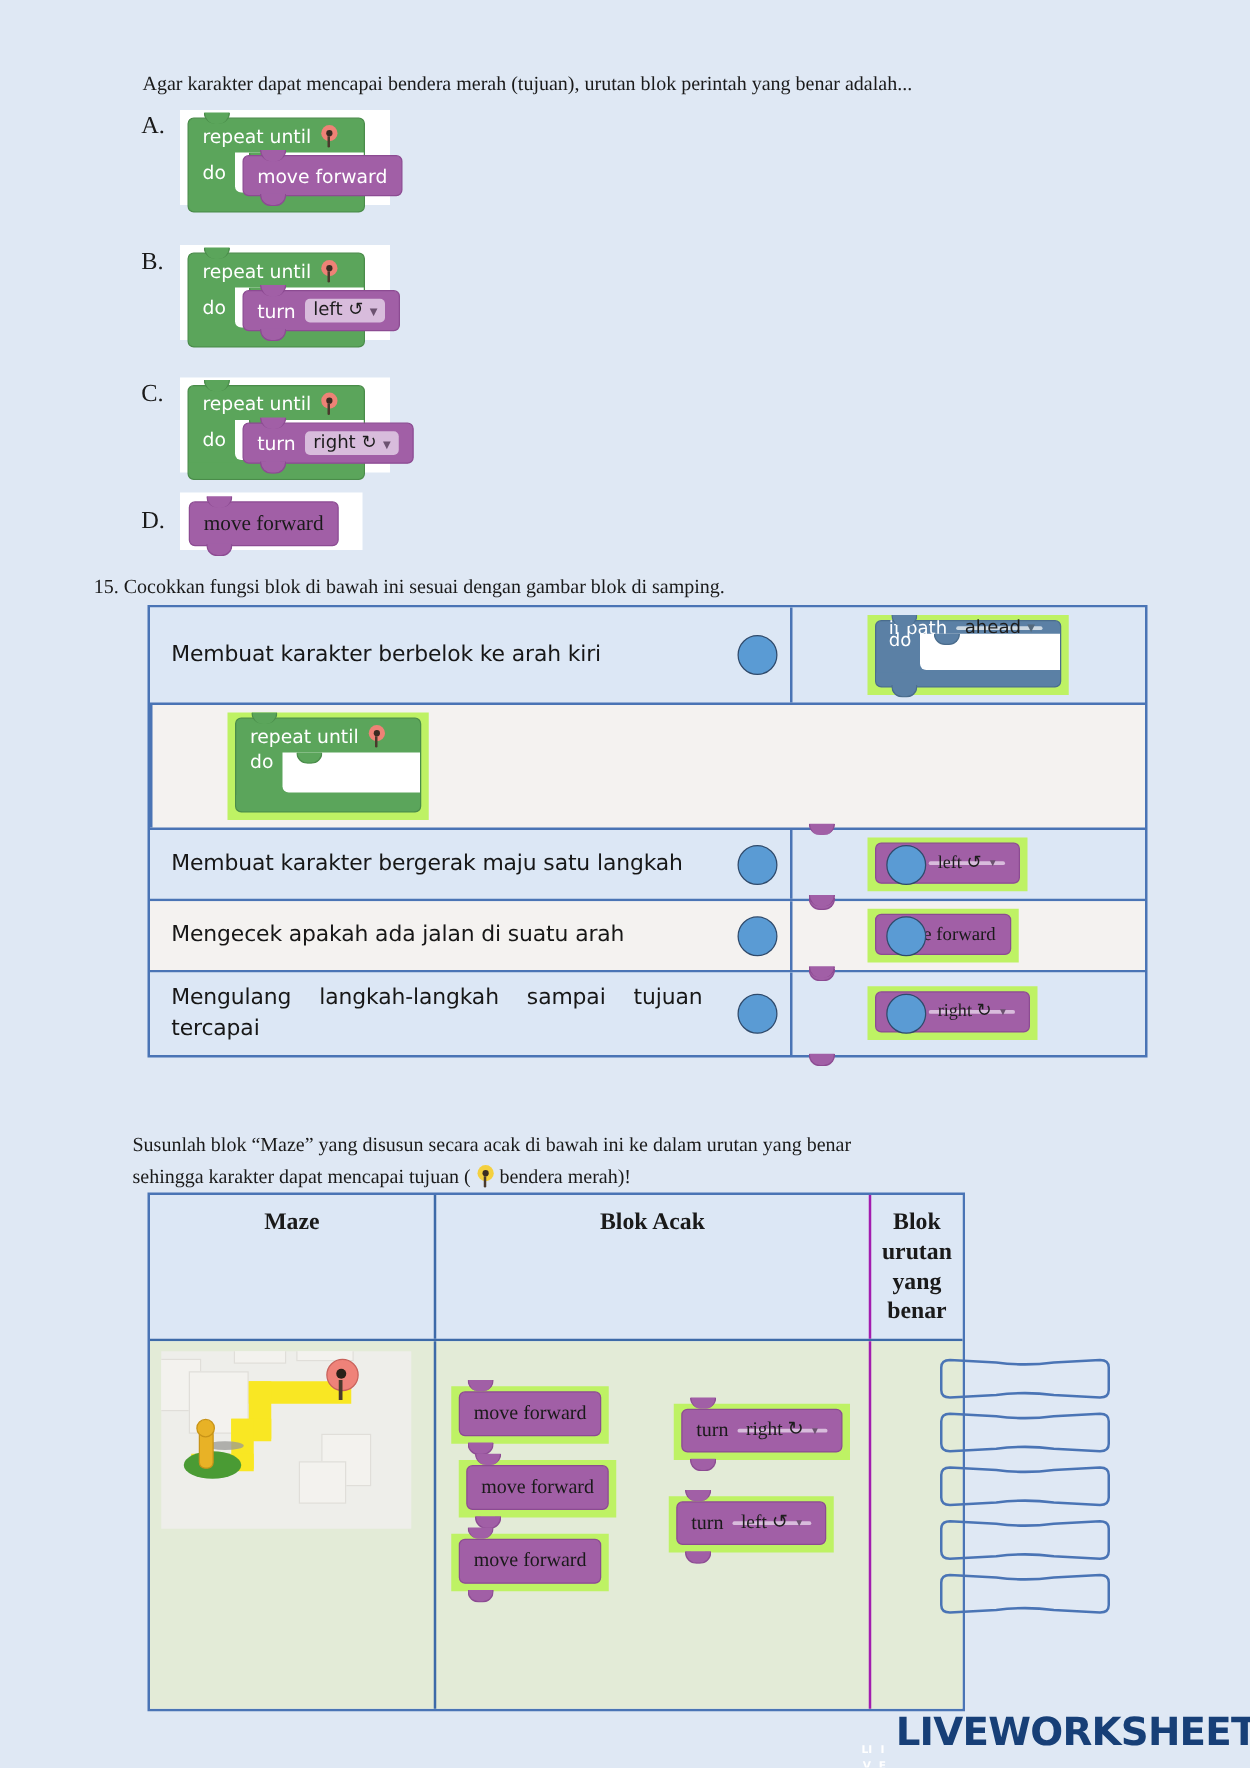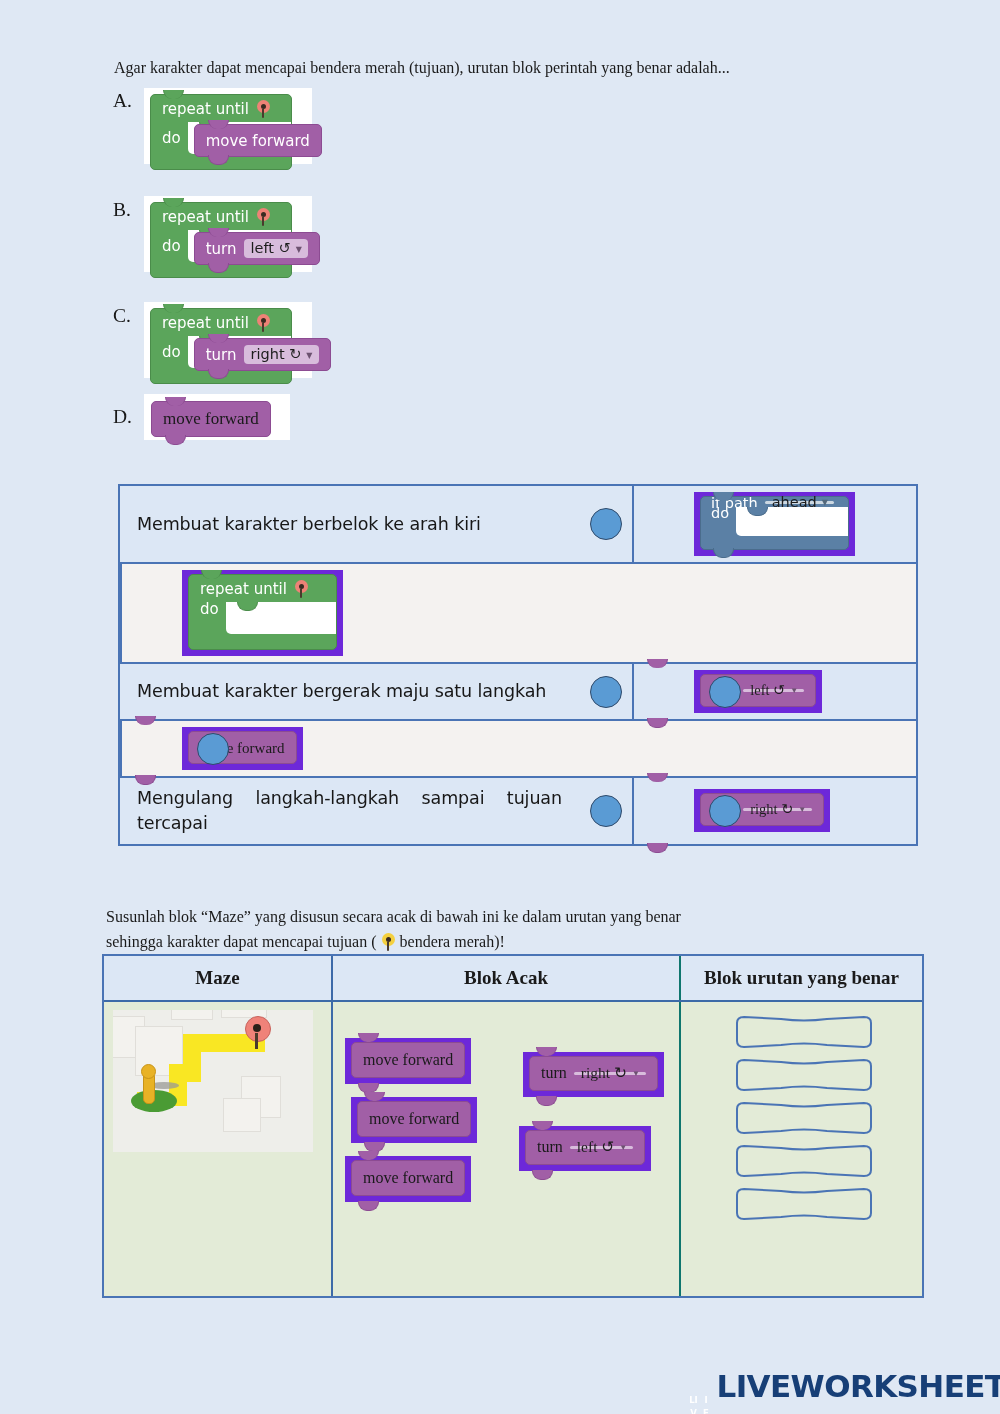--- a/index.html
+++ b/index.html
@@ -301,21 +301,21 @@
     border-radius: 50%;
     background: #5a9bd4;
     border: 1.6px solid #2f4a6b;
     flex: 0 0 auto;
   }
   .t15-right .dot {
     position: absolute;
     left: 75px;
   }
   .block-wrap {
-    background: #6d28d9;
+    background: #bef264;
     padding: 4px 6px 6px 6px;
     display: inline-block;
     line-height: 0;
   }
 
   
   .t16-head {
     display: flex;
     border-bottom: 2px solid #3d6aa8;
     background: #dce7f5;
@@ -329,21 +329,21 @@
     font-family: "Liberation Serif", serif;
     line-height: 1.25;
   }
   .t16-body { display: flex; background: #e3ebd7; }
   .t16-c {
     box-sizing: border-box;
     position: relative;
   }
   .c1 { width: 227px; }
   .c2 { width: 348px; border-left: 2px solid #3d6aa8; }
-  .c3 { flex: 1; border-left: 2px solid #0f766e; }
+  .c3 { flex: 1; border-left: 2px solid #a21caf; }
 
   
   .maze {
     position: absolute;
     left: 9px; top: 8px;
     width: 200px; height: 142px;
     background: #eeeeea;
     overflow: hidden;
   }
   .maze .bldg {
@@ -532,20 +532,21 @@
     </div>
   </div>
 
   <div class="choice-letter serif" style="left:113px; top:406px;">D.</div>
   <div class="block-canvas" style="left:144px; top:394px; width:146px; height:46px;">
     <div class="blk-purple" style="position:absolute; left:7px; top:7px; height:34px; font-size:17px;">
       <span>move forward</span>
     </div>
   </div>
 
+  <div class="q-lead serif" style="left:75px; top:459px;"><span>15.</span>&nbsp;<span>Cocokkan fungsi blok di bawah ini sesuai dengan gambar blok di samping.</span></div>
 
   <div class="tbl" style="left:118px; top:484px; width:800px;">
 
     <div class="t15-row row-blue">
       <div class="t15-left">
         <div class="desc">Membuat karakter berbelok ke arah kiri</div>
         <div class="dot"></div>
       </div>
       <div class="t15-right">
         <div class="dot"></div>
@@ -606,20 +607,24 @@
             <span class="blk-field">
               <span>left ↺</span>
               <span class="caret">▼</span>
             </span>
           </div>
         </div>
       </div>
     </div>
 
     <div class="t15-row row-white">
+      <div class="t15-left">
+        <div class="desc">Mengecek apakah ada jalan di suatu arah</div>
+        <div class="dot"></div>
+      </div>
       <div class="t15-right">
         <div class="dot"></div>
         <div class="block-wrap">
           <div class="blk-purple">
             <span>move forward</span>
           </div>
         </div>
       </div>
     </div>
 
@@ -639,21 +644,21 @@
             </span>
           </div>
         </div>
       </div>
     </div>
   </div>
 
   <div class="q-lead serif" style="left:106px; top:906px;">Susunlah blok “Maze” yang disusun secara acak di bawah ini ke dalam urutan yang benar</div>
   <div class="q-lead serif" style="left:106px; top:931px;"><span>sehingga karakter dapat mencapai tujuan (</span><span class="pin" style="margin:0 5px; transform:translateY(-1px);"><span class="head" style="background:#f4d03f;"></span><span class="tail"></span></span><span>bendera merah)!</span></div>
 
-  <div class="tbl" style="left:102px; top:954px; width:822px;">
+  <div class="tbl" style="left:118px; top:954px; width:654px;">
 
     <div class="t16-head">
       <div class="t16-h c1">Maze</div>
       <div class="t16-h c2">Blok Acak</div>
       <div class="t16-h c3">Blok urutan yang benar</div>
     </div>
 
     <div class="t16-body" style="height:294px;">
 
       <div class="t16-c c1">

